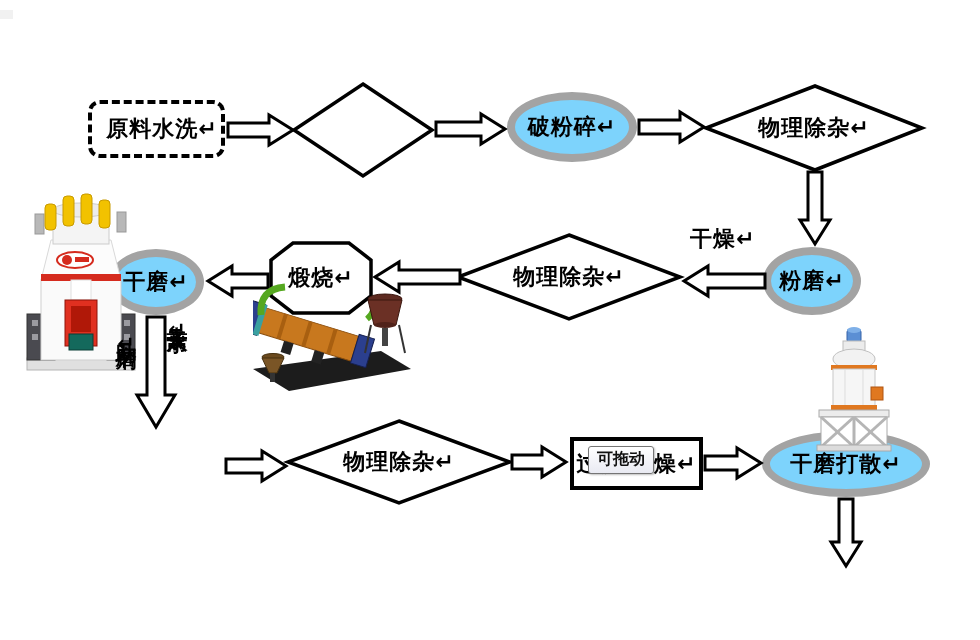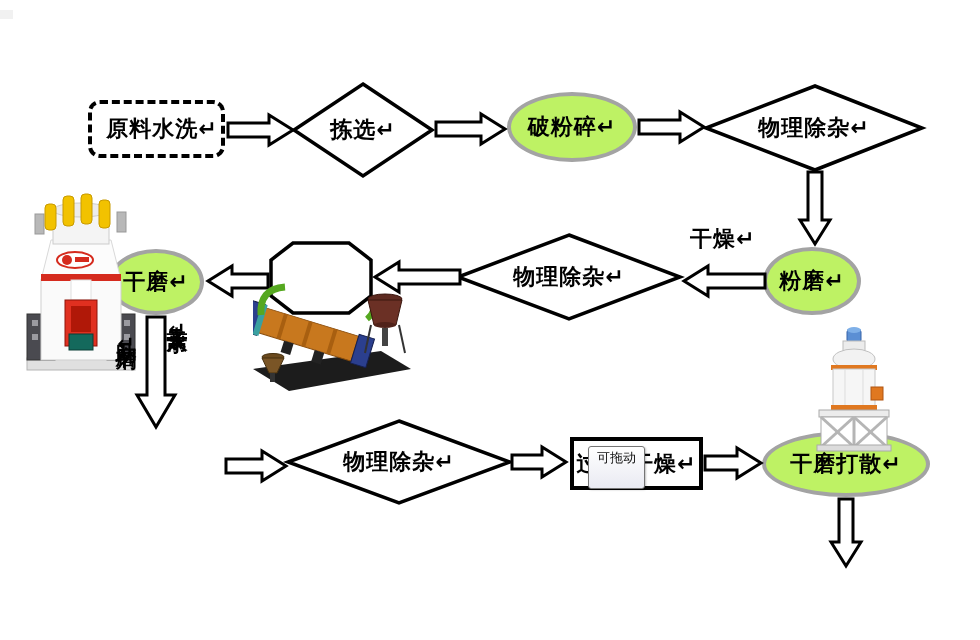--- a/index.html
+++ b/index.html
@@ -10,32 +10,32 @@
   .lbl{
     position:absolute;display:flex;align-items:center;justify-content:center;
     font-size:22px;font-weight:600;color:#000;letter-spacing:1px;z-index:4;
     white-space:nowrap;
   }
   .node{
     position:absolute;display:flex;align-items:center;justify-content:center;
     box-sizing:border-box;background:transparent;z-index:1;
     font-size:22px;font-weight:600;color:#000;letter-spacing:1px;
   }
-  .ellipse{border:4px solid #a3a3a3;border-radius:50%;background:#bef264;}
+  .ellipse{border:8px solid #a3a3a3;border-radius:50%;background:#7dd3fc;}
   .rect-solid{border:4px solid #000;background:#fff;}
   .rect-dashed{border:4px dashed #000;border-radius:12px;background:#fff;padding-left:11px;}
   .vert{
     writing-mode:vertical-rl;text-orientation:upright;
     justify-content:flex-start;letter-spacing:2px;font-size:21px;
   }
   #shape-layer{position:absolute;left:0;top:0;z-index:2;}
   .img-layer{position:absolute;z-index:3;}
   #tooltip{
     position:absolute;left:588px;top:446px;z-index:5;
-    padding:2px 8px 21px 8px;font-size:13px;font-weight:400;color:#111;
+    padding:2px 8px 3px 8px;font-size:16px;font-weight:700;color:#111;
     background:linear-gradient(#ffffff,#e9eaf2);
     border:1px solid #757575;border-radius:3px;
     box-shadow:1px 1px 2px rgba(0,0,0,.25);white-space:nowrap;
   }
   #artifact{position:absolute;left:0;top:10px;width:13px;height:9px;background:#f1f1f1;z-index:0;}
 </style>
 </head>
 <body>
 
 <div id="canvas">
@@ -85,28 +85,28 @@
 
   <div class="node rect-solid" style="left:570px;top:437px;width:133px;height:53px;">
     <span>过滤 干燥↵</span>
   </div>
 
   <div class="node ellipse" style="left:762px;top:431px;width:168px;height:66px;">
     <span>干磨打散↵</span>
   </div>
 
 
-  <div class="lbl" style="left:294px;top:84px;width:138px;height:92px;">
-    <span>拣选↵</span>
-  </div>
   <div class="lbl" style="left:706px;top:86px;width:216px;height:84px;">
     <span>物理除杂↵</span>
   </div>
   <div class="lbl" style="left:458px;top:235px;width:222px;height:84px;">
     <span>物理除杂↵</span>
+  </div>
+  <div class="lbl" style="left:271px;top:243px;width:100px;height:70px;">
+    <span>煅烧↵</span>
   </div>
   <div class="lbl" style="left:288px;top:421px;width:222px;height:82px;">
     <span>物理除杂↵</span>
   </div>
 
   <div class="lbl" style="left:690px;top:224px;">
     <span>干燥↵</span>
   </div>
   <div class="lbl vert" style="left:112px;top:326px;height:112px;">
     <span>助磨剂↵</span>

